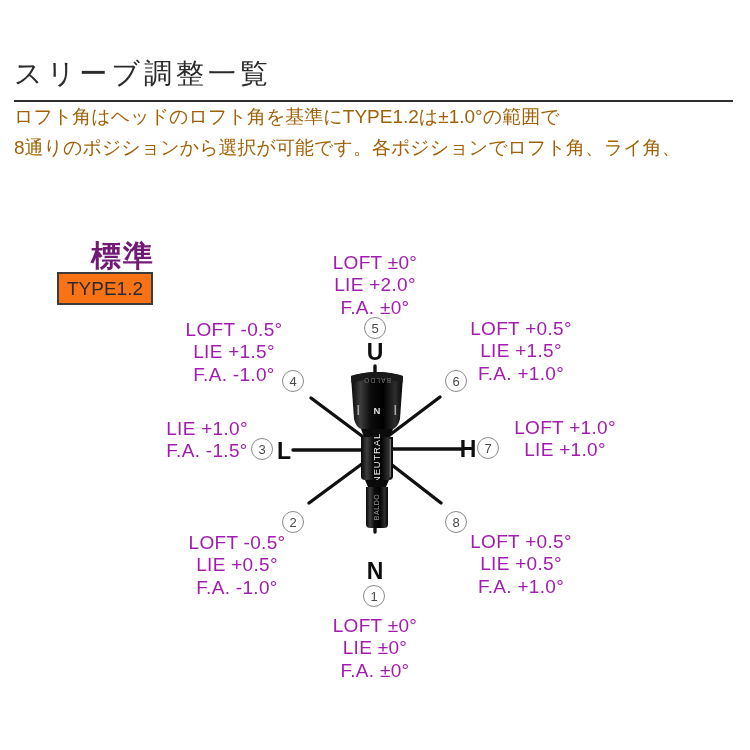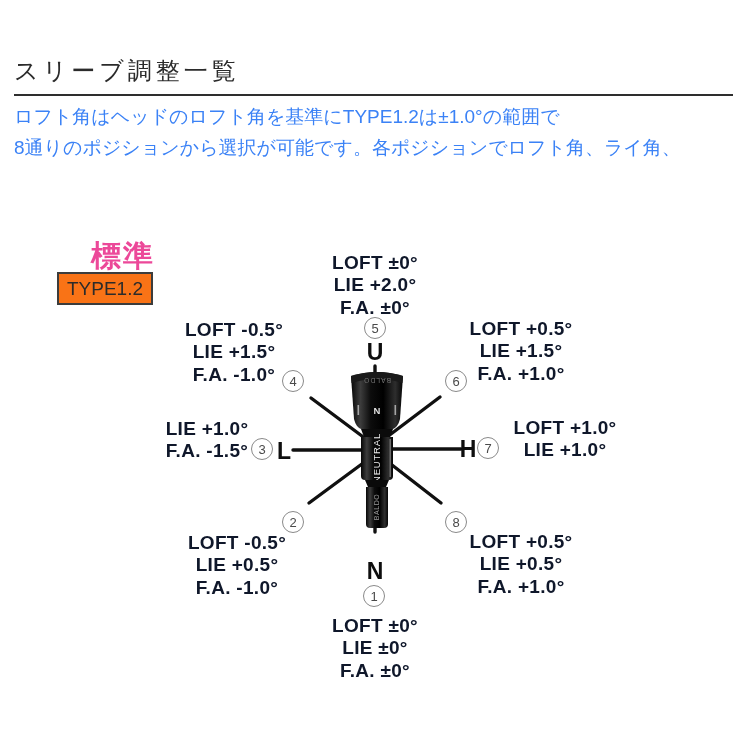--- a/index.html
+++ b/index.html
@@ -1,22 +1,22 @@
 <!DOCTYPE html>
 <html><head>
 <meta charset="utf-8">
 <style>
   html,body{margin:0;padding:0;}
   body{width:750px;height:750px;background:#ffffff;font-family:"Liberation Sans",sans-serif;color:#2b2b2b;}
   .stage{position:relative;width:750px;height:750px;background:#ffffff;overflow:hidden;}
-  .title{position:absolute;left:14px;top:55px;width:719px;font-size:24px;letter-spacing:4px;color:#2b2b2b;padding-bottom:7px;border-bottom:2px solid #2e2e2e;}
-  .intro{position:absolute;left:14px;top:102px;width:700px;font-size:19px;line-height:30.5px;color:#3b82f6;}
-  .std{position:absolute;left:91px;top:236px;font-size:30px;font-weight:bold;color:#ec4899;letter-spacing:2px;font-family:Liberation Serif, serif;}
+  .title{position:absolute;left:14px;top:55px;width:719px;font-size:28px;letter-spacing:4px;color:#2b2b2b;padding-bottom:7px;border-bottom:2px solid #2e2e2e;}
+  .intro{position:absolute;left:14px;top:102px;width:700px;font-size:19px;line-height:30.5px;color:#a16207;}
+  .std{position:absolute;left:91px;top:236px;font-size:30px;font-weight:bold;color:#701a75;letter-spacing:2px;font-family:Liberation Serif, serif;}
   .typebox{position:absolute;left:57px;top:272px;width:92px;height:29px;border:2px solid #3c3c3c;display:flex;align-items:center;justify-content:center;font-size:19px;color:#2b2b2b;background:#f97316;}
-  .pos{position:absolute;width:170px;text-align:center;font-size:19px;line-height:22.4px;color:#0f172a;letter-spacing:0.3px;font-weight:bold;}
+  .pos{position:absolute;width:170px;text-align:center;font-size:19px;line-height:22.4px;color:#a21caf;letter-spacing:0.3px;}
   .dir{position:absolute;width:30px;text-align:center;font-size:23px;font-weight:bold;color:#0e0e0e;}
   .circ{position:absolute;width:20px;height:20px;border:1.5px solid #8a8a8a;border-radius:50%;display:flex;align-items:center;justify-content:center;font-size:13px;color:#4a4a4a;background:#fff;}
   svg.diagram{position:absolute;left:0;top:0;pointer-events:none;}
 </style>
 </head>
 <body>
 
 <div class="stage">
 
   <div class="title">スリーブ調整一覧</div>

